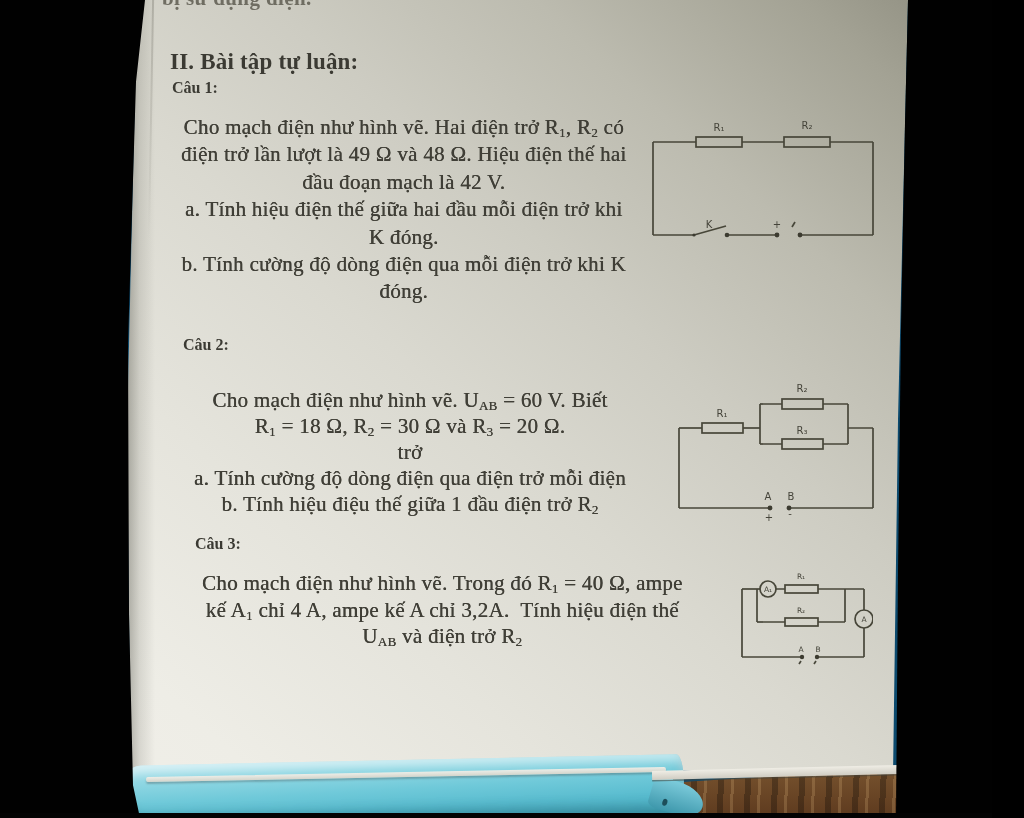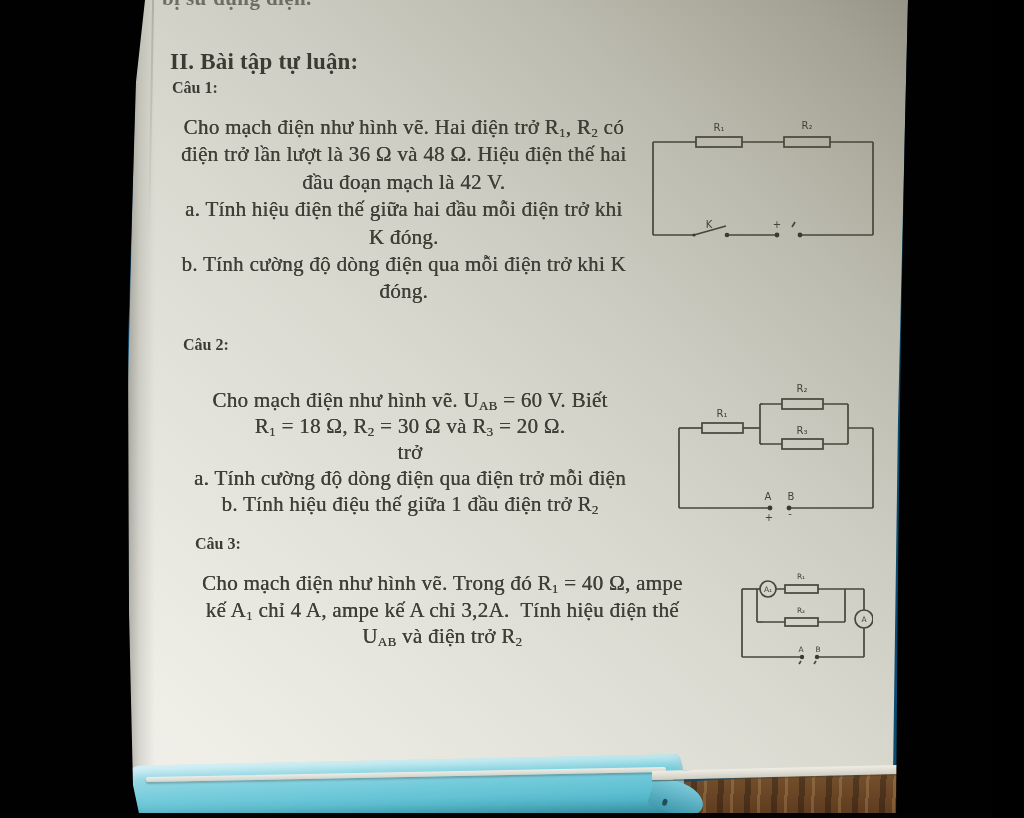--- a/index.html
+++ b/index.html
@@ -62,21 +62,21 @@
   <div class="paper">
     <div class="edge-shade"></div>
     <div class="crease"></div>
 
     <div class="topcut">bị sử dụng điện.</div>
     <div class="h-main">II. Bài tập tự luận:</div>
 
     <div class="q-head" style="left:172px;top:79px">Câu 1:</div>
     <div class="q-body" id="body1" style="left:181px;top:114px">
         <div class="tline"><span>Cho mạch điện như hình vẽ. Hai điện trở R</span><sub>1</sub><span>, R</span><sub>2</sub><span> có</span></div>
-        <div class="tline"><span>điện trở lần lượt là 36 Ω và 48 Ω. Hiệu điện thế hai</span></div>
+        <div class="tline"><span>điện trở lần lượt là 49 Ω và 48 Ω. Hiệu điện thế hai</span></div>
         <div class="tline"><span>đầu đoạn mạch là 42 V.</span></div>
         <div class="tline"><span>a. Tính hiệu điện thế giữa hai đầu mỗi điện trở khi</span></div>
         <div class="tline"><span>K đóng.</span></div>
         <div class="tline"><span>b. Tính cường độ dòng điện qua mỗi điện trở khi K</span></div>
         <div class="tline"><span>đóng.</span></div>
       </div>
 
     <svg class="circuit" style="left:645px;top:115px" width="240" height="130" viewBox="0 0 240 130">
       <g>
         <line x1="8" y1="27" x2="51" y2="27"></line>

